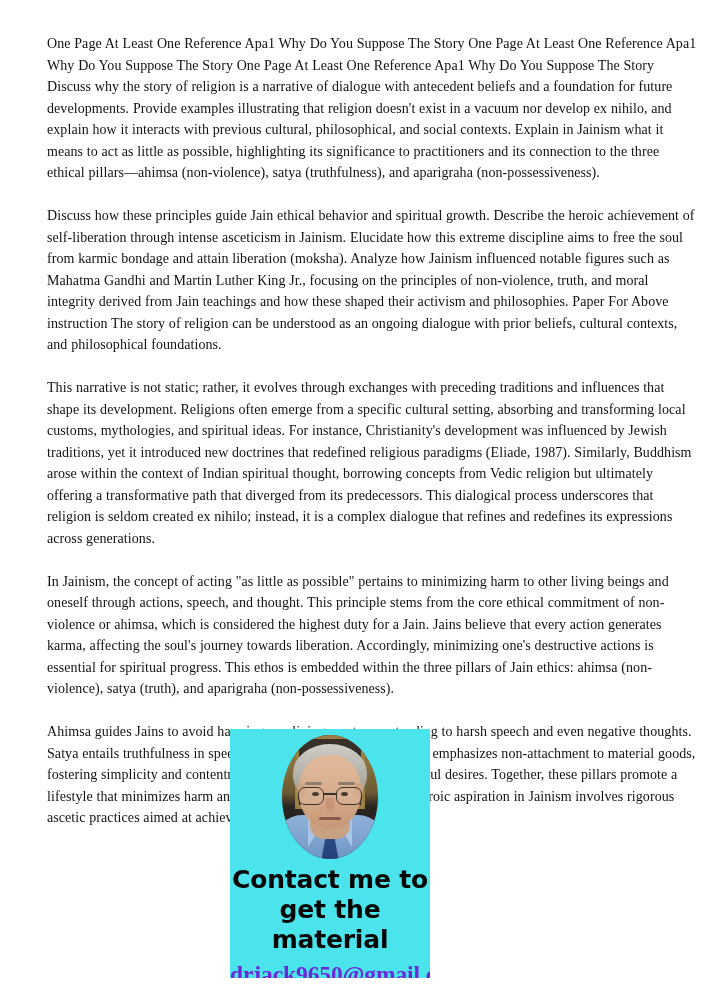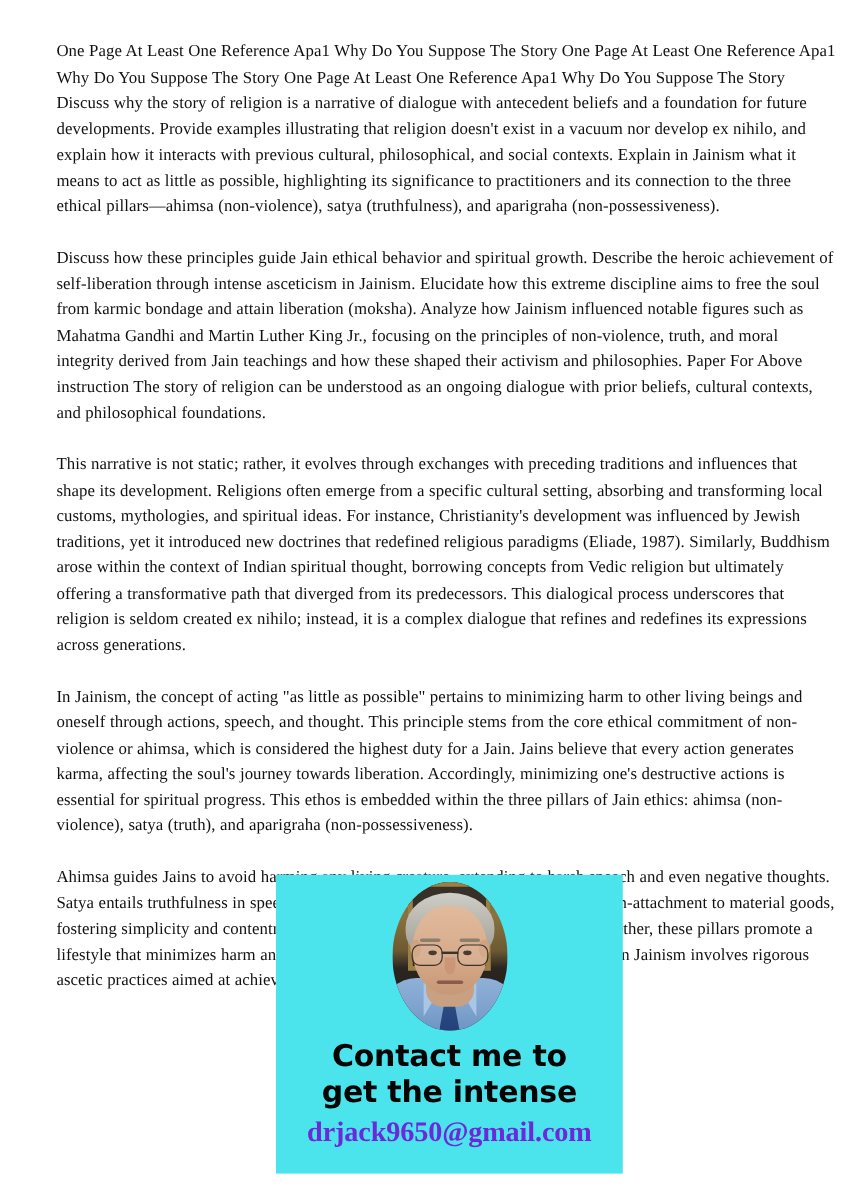--- a/index.html
+++ b/index.html
@@ -43,21 +43,21 @@
     letter-spacing: 0.005em;
     word-spacing: 0.01em;
   }
   .para:last-child { margin-bottom: 0; }
 
   
   #contact-overlay {
     position: absolute;
     left: 230px;
     top: 729px;
-    width: 289px;
+    width: 200px;
     height: 249px;
     background: #4ce4ec;
     overflow: hidden;
     z-index: 5;
     display: flex;
     flex-direction: column;
     align-items: center;
   }
 
   #avatar {
@@ -269,19 +269,19 @@
           <div class="bridge"></div>
           <div class="lens r"></div>
         </div>
         <div class="nose"></div>
         <div class="mouth"></div>
       </div>
     </div>
 
     <div id="contact-lines">
       <div class="contact-line">Contact me to</div>
-      <div class="contact-line">get the intense</div>
+      <div class="contact-line">get the material</div>
       <div id="contact-email">drjack9650@gmail.com</div>
     </div>
 
   </div>
 
 </div>
 
 </body></html>

